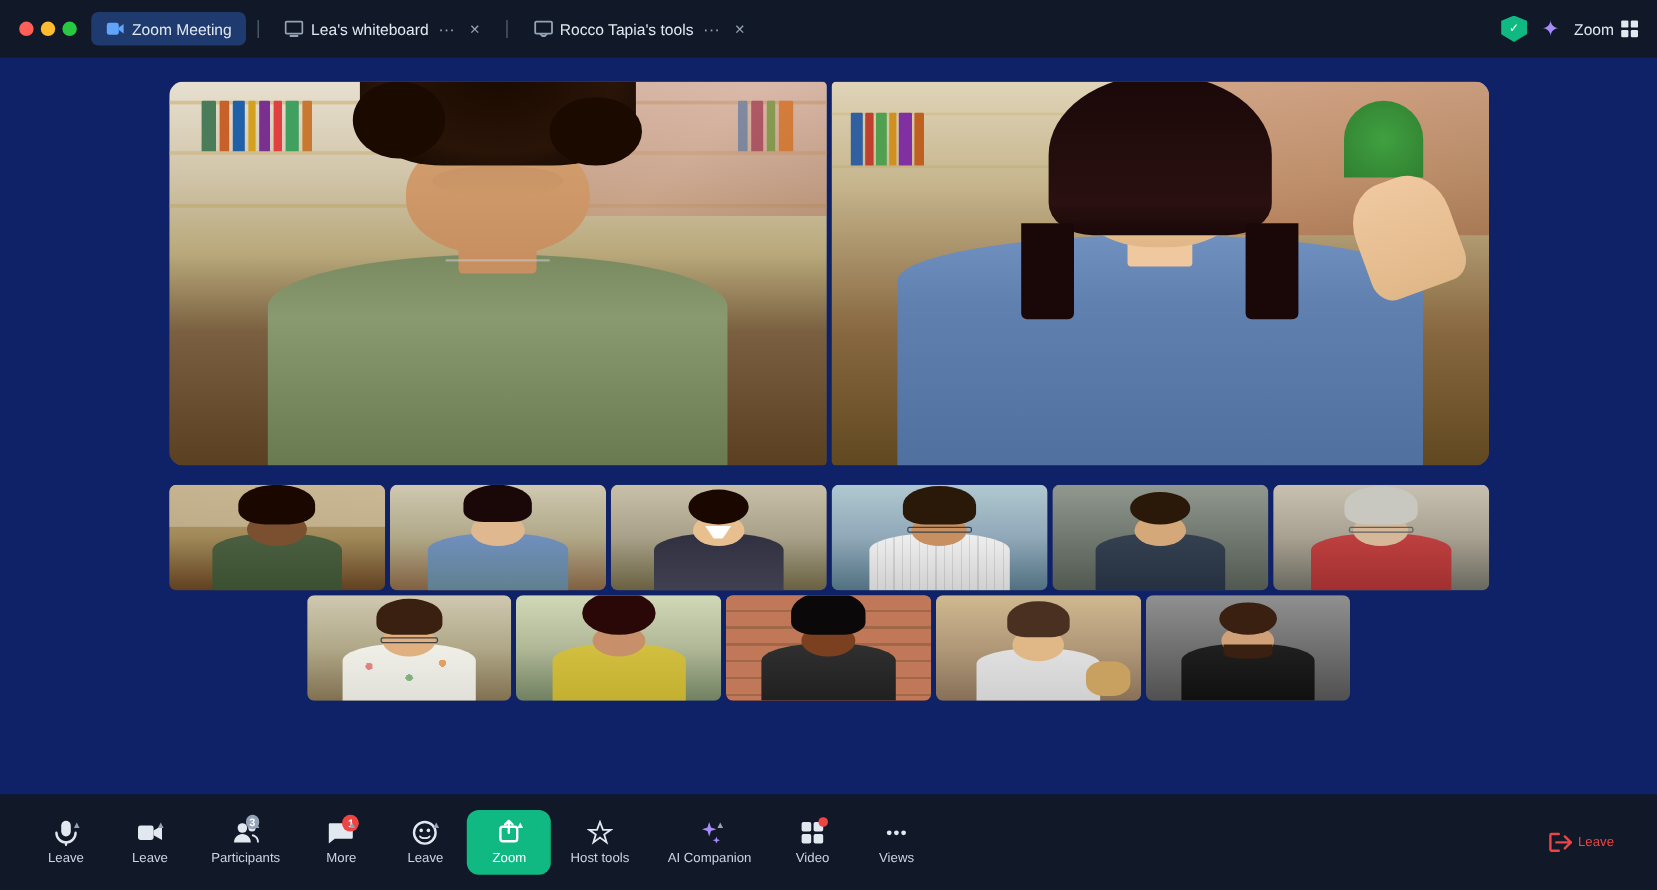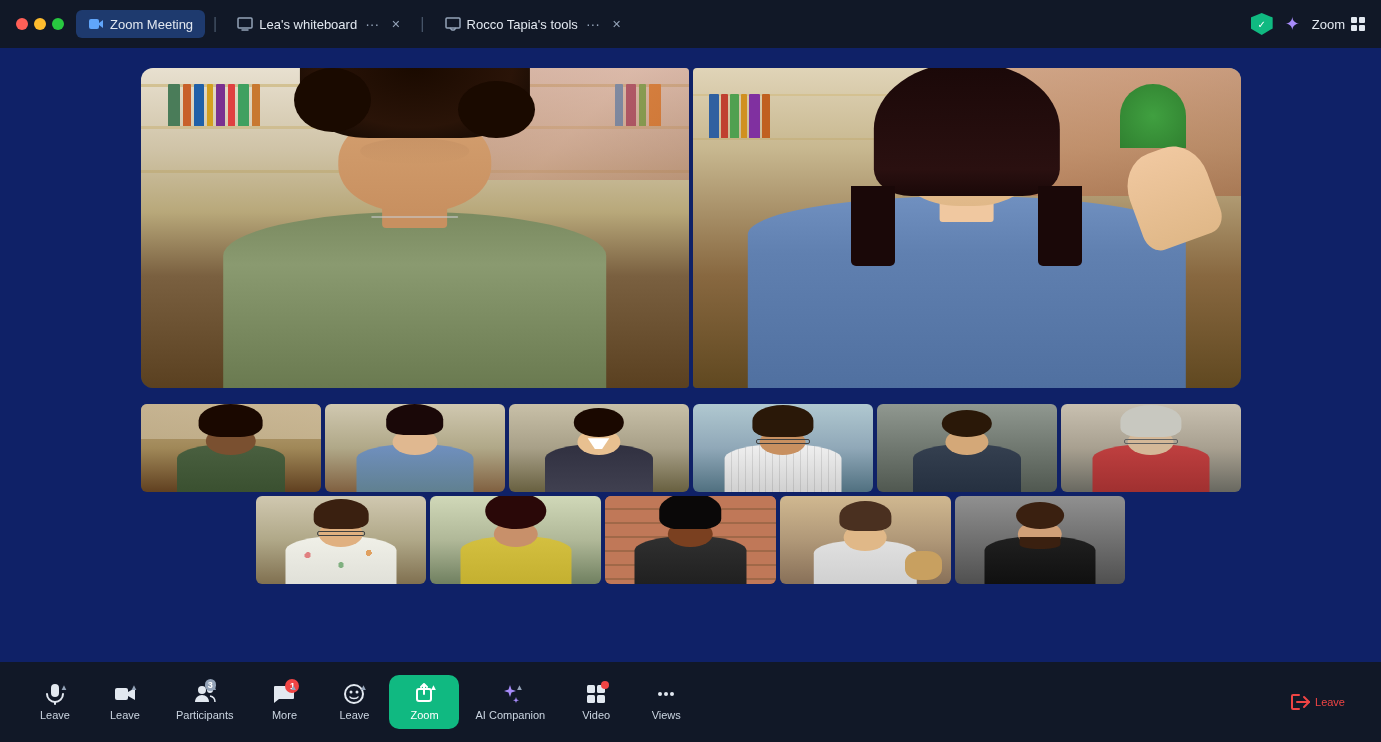--- a/index.html
+++ b/index.html
@@ -555,20 +555,28 @@
     <div class="tool-icon">
       <svg width="22" height="22" viewBox="0 0 22 22" fill="none">
         <rect x="4" y="6" width="14" height="12" rx="2" stroke="white" stroke-width="2" fill="none"></rect>
         <path d="M11 1v10M8 4l3-3 3 3" stroke="white" stroke-width="2" stroke-linecap="round" stroke-linejoin="round"></path>
       </svg>
       <span style="position:absolute;top:0;right:-2px;font-size:8px;color:white;">▲</span>
     </div>
     <span class="tool-label">Zoom</span>
   </div>
 
+  <div class="tool-item">
+    <div class="tool-icon">
+      <svg width="22" height="22" viewBox="0 0 22 22" fill="none">
+        <path d="M11 2l2.5 6.5H20l-5.5 4 2 6.5L11 15l-5.5 4 2-6.5L2 8.5h6.5L11 2z" fill="none" stroke="#e2e8f0" stroke-width="1.5"></path>
+      </svg>
+    </div>
+    <span class="tool-label">Host tools</span>
+  </div>
 
   <div class="tool-item">
     <div class="tool-icon">
       <svg width="22" height="22" viewBox="0 0 22 22" fill="none">
         <path d="M11 2l1.5 4.5L17 8l-4.5 1.5L11 14l-1.5-4.5L5 8l4.5-1.5L11 2z" fill="#a78bfa"></path>
         <path d="M17 14l.8 2.4 2.2.8-2.2.8L17 20l-.8-2-2.2-.8 2.2-.8L17 14z" fill="#a78bfa"></path>
       </svg>
       <span class="tool-chevron">▲</span>
     </div>
     <span class="tool-label">AI Companion</span>

